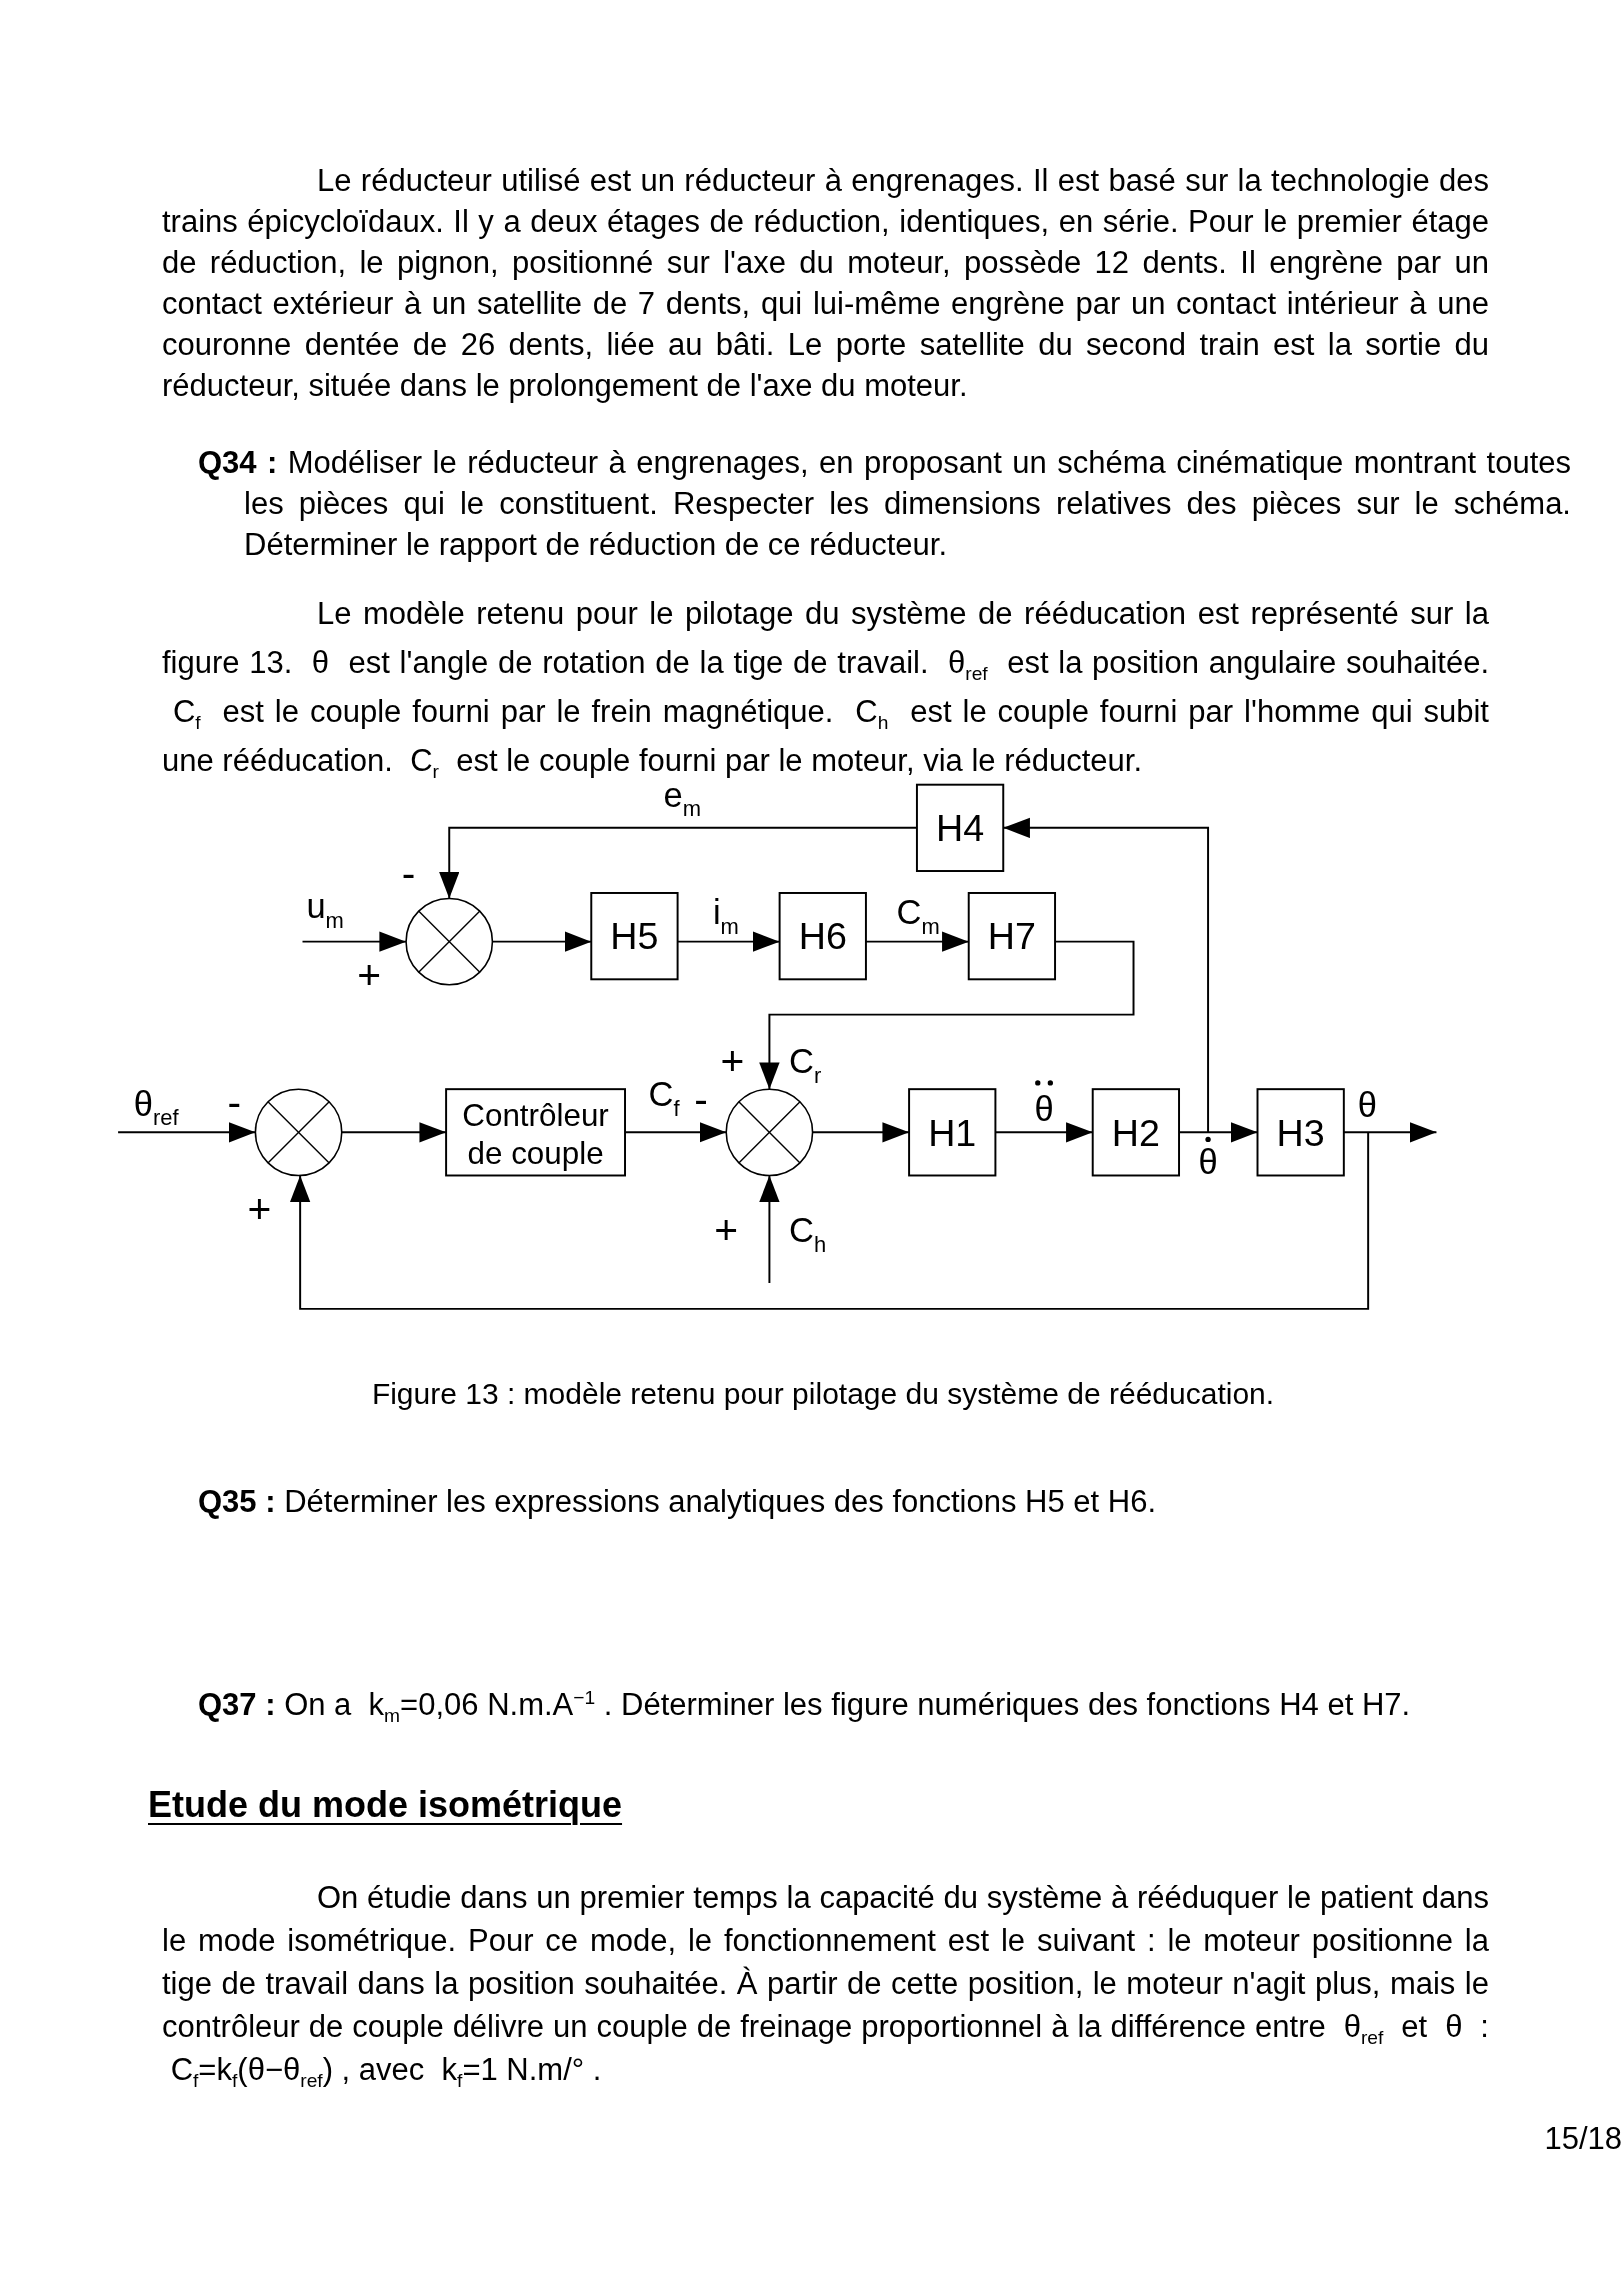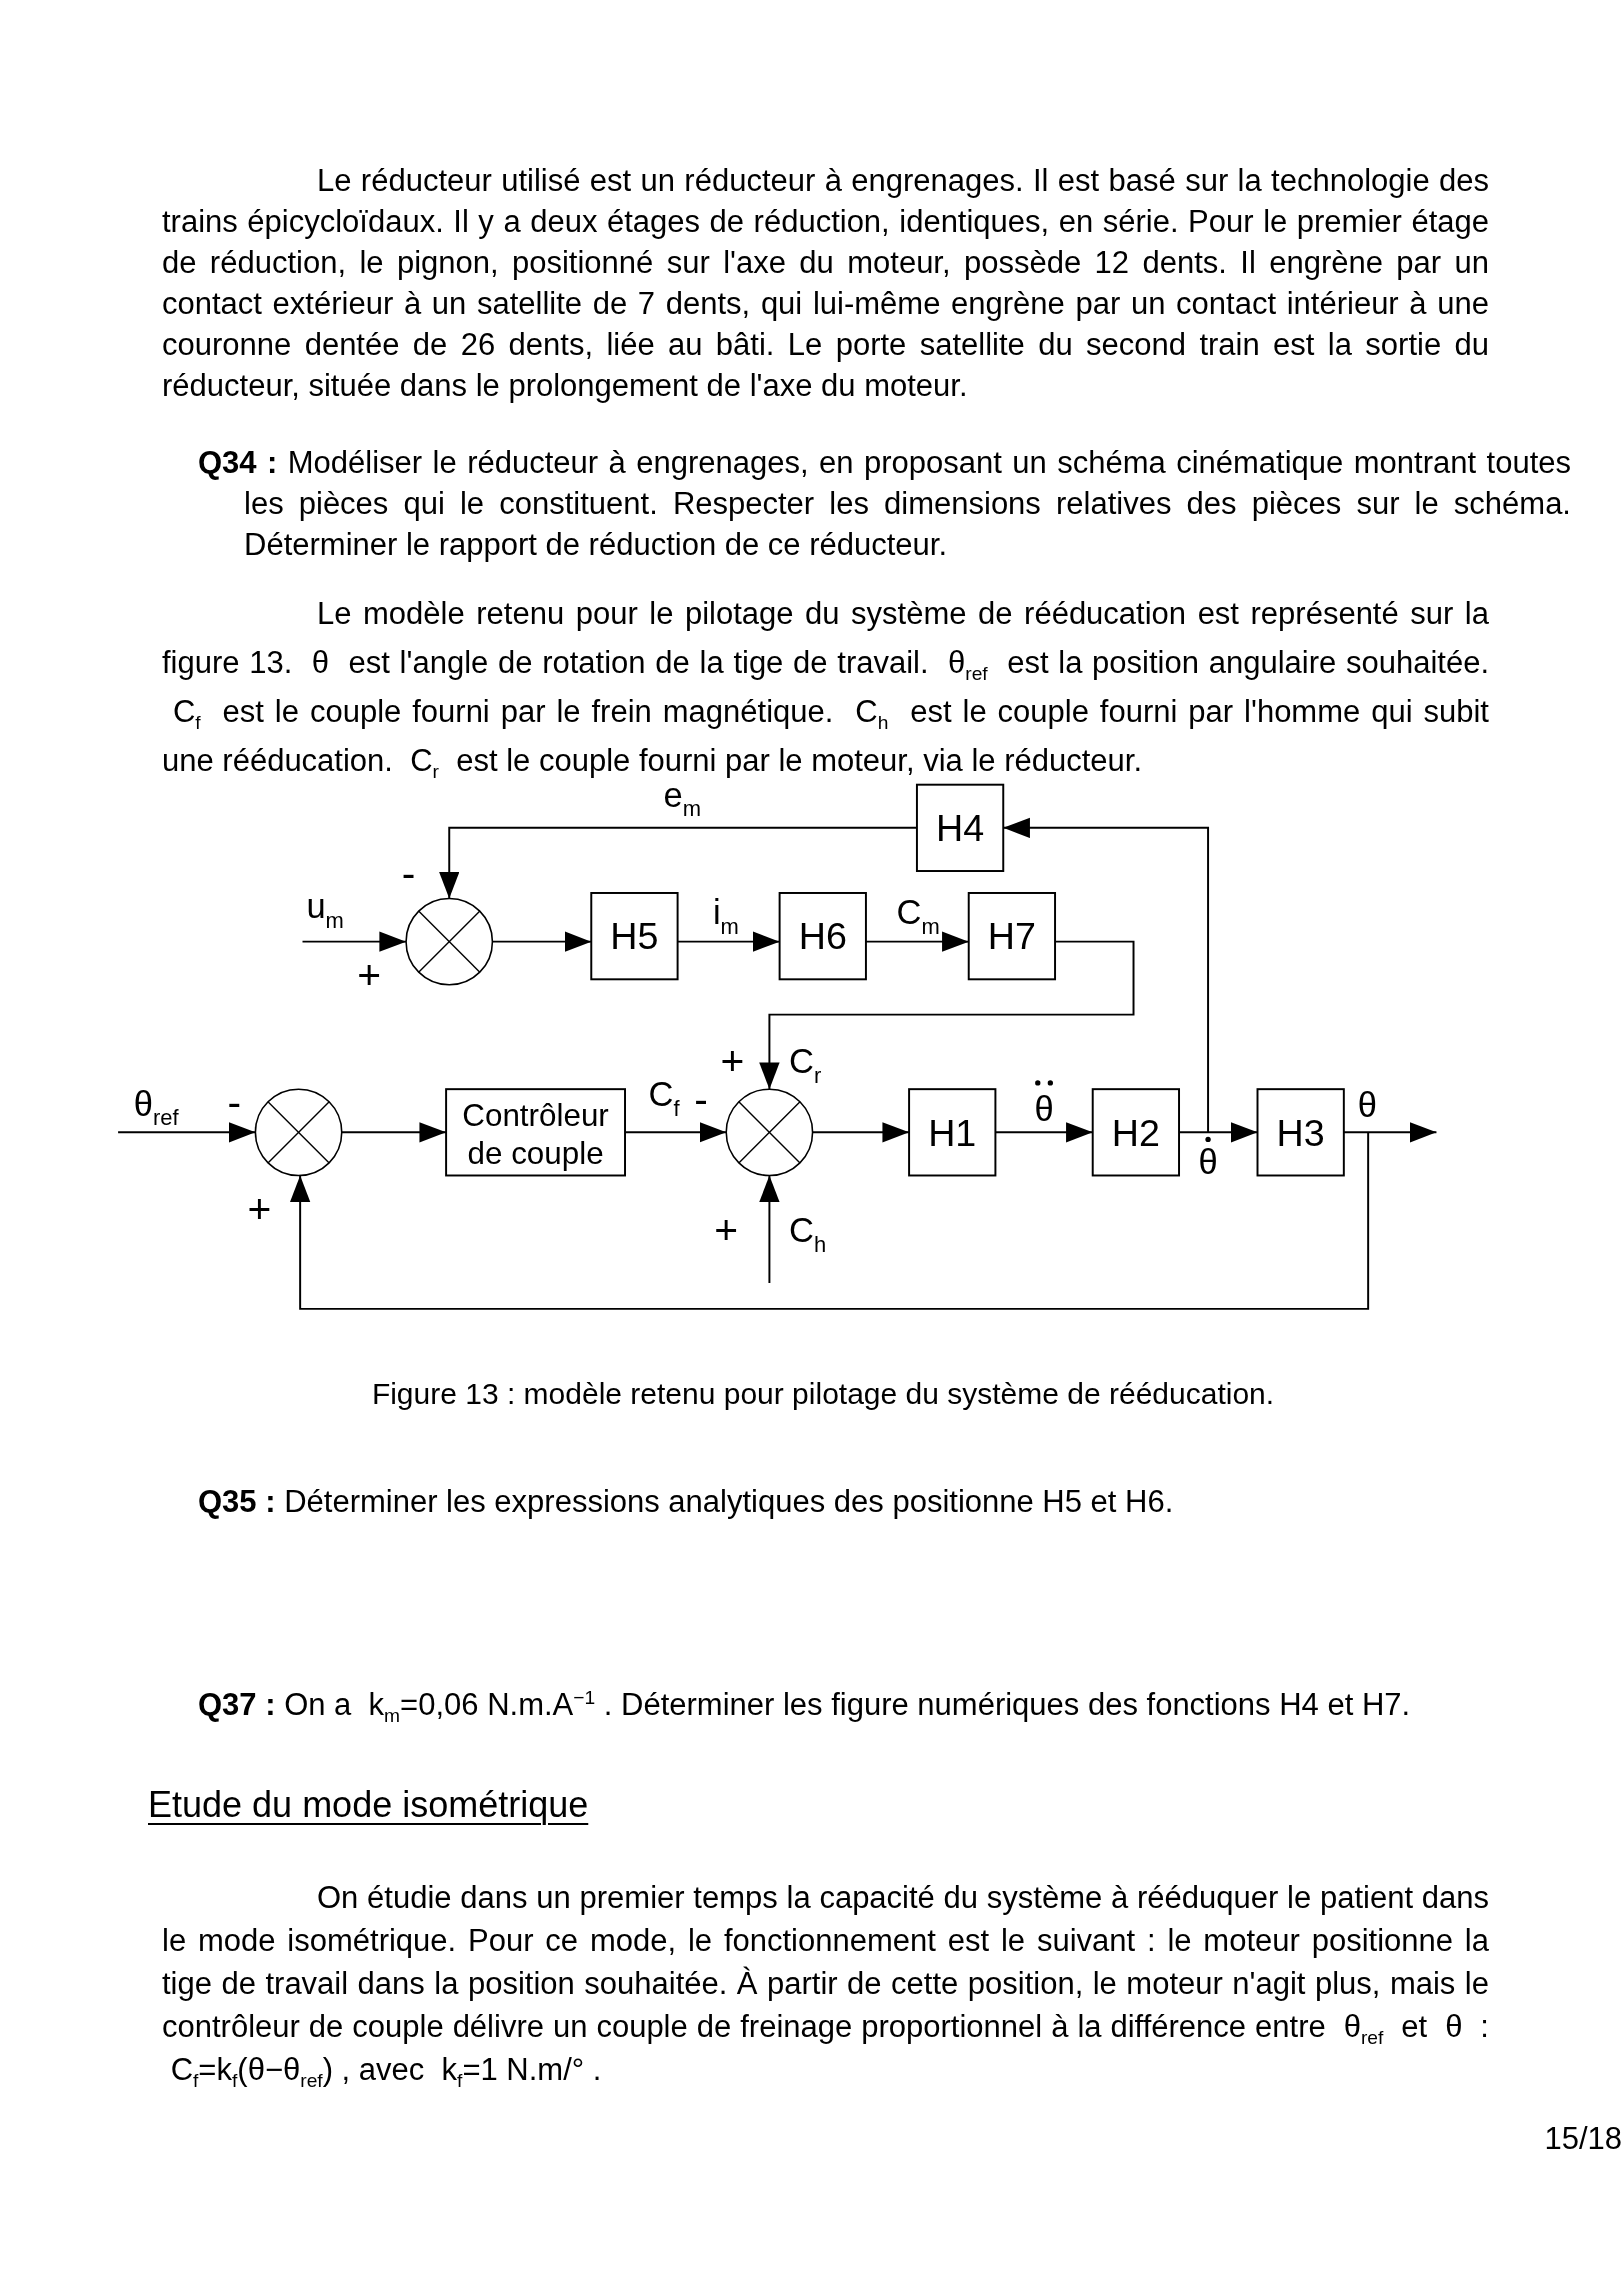--- a/index.html
+++ b/index.html
@@ -27,21 +27,21 @@
     margin:0;
   }
   .qlabel{font-weight:bold;}
   sub{font-size:0.62em;line-height:0;}
   sup{font-size:0.62em;line-height:0;}
   .caption{
     position:absolute;left:0;width:1622px;
     text-align:center;font-size:30px;line-height:36px;margin:12px;
   }
   .heading{
-    font-size:36px;font-weight:normal;margin:0;
+    font-size:36px;font-weight:bold;margin:0;
     text-decoration:underline;
     text-decoration-thickness:2.4px;
     text-underline-offset:6.3px;
   }
   .pagenum{
     position:absolute;left:0;width:1622px;
     text-align:right;font-size:31px;margin:0;
   }
   .diagram{position:absolute;top:769px;left:0;}
   .w{stroke:#000;stroke-width:2.5;fill:none;}
@@ -150,21 +150,21 @@
     <text class="sgn" x="470" y="280">+</text>
     <text class="sgn" x="298" y="442">-</text>
     <text class="sgn" x="330" y="578">+</text>
     <text class="sgn" x="893" y="438">-</text>
     <text class="sgn" x="933" y="390">+</text>
     <text class="sgn" x="925" y="605">+</text>
   </svg>
 
   <p class="caption" style="top:1364px;">Figure 13 : modèle retenu pour pilotage du système de rééducation.</p>
 
-  <p class="sec q" style="top:1481px;"><b class="qlabel">Q35 :</b> <span>Déterminer les expressions analytiques des positionne H5 et H6.</span></p>
+  <p class="sec q" style="top:1481px;"><b class="qlabel">Q35 :</b> <span>Déterminer les expressions analytiques des fonctions H5 et H6.</span></p>
 
 
   <p class="sec q" style="top:1682px;line-height:46px;"><b class="qlabel">Q37 :</b> <span><span>On a &nbsp;</span><span>k</span><sub>m</sub><span>=0,06 N.m.A</span><sup>−1</sup><span> . Déterminer les figure numériques des fonctions H4 et H7.</span></span></p>
 
   <h2 class="sec heading" style="top:1784px;">Etude du mode isométrique</h2>
 
   <p class="sec para indent" style="top:1862px;line-height:43px;"><span>On étudie dans un premier temps la capacité du système à rééduquer le patient dans le mode isométrique. Pour ce mode, le fonctionnement est le suivant : le moteur positionne la tige de travail dans la position souhaitée. À partir de cette position, le moteur n'agit plus, mais le contrôleur de couple délivre un couple de freinage proportionnel à la différence entre &nbsp;</span><span>θ</span><sub>ref</sub><span>&nbsp; et &nbsp;</span><span>θ</span><span> &nbsp;: &nbsp;</span><span>C</span><sub>f</sub><span>=</span><span>k</span><sub>f</sub><span>(θ−θ</span><sub>ref</sub><span>) , avec &nbsp;</span><span>k</span><sub>f</sub><span>=1 N.m/° .</span></p>
 
   <p class="pagenum" style="top:2121px;">15/18</p>
 

